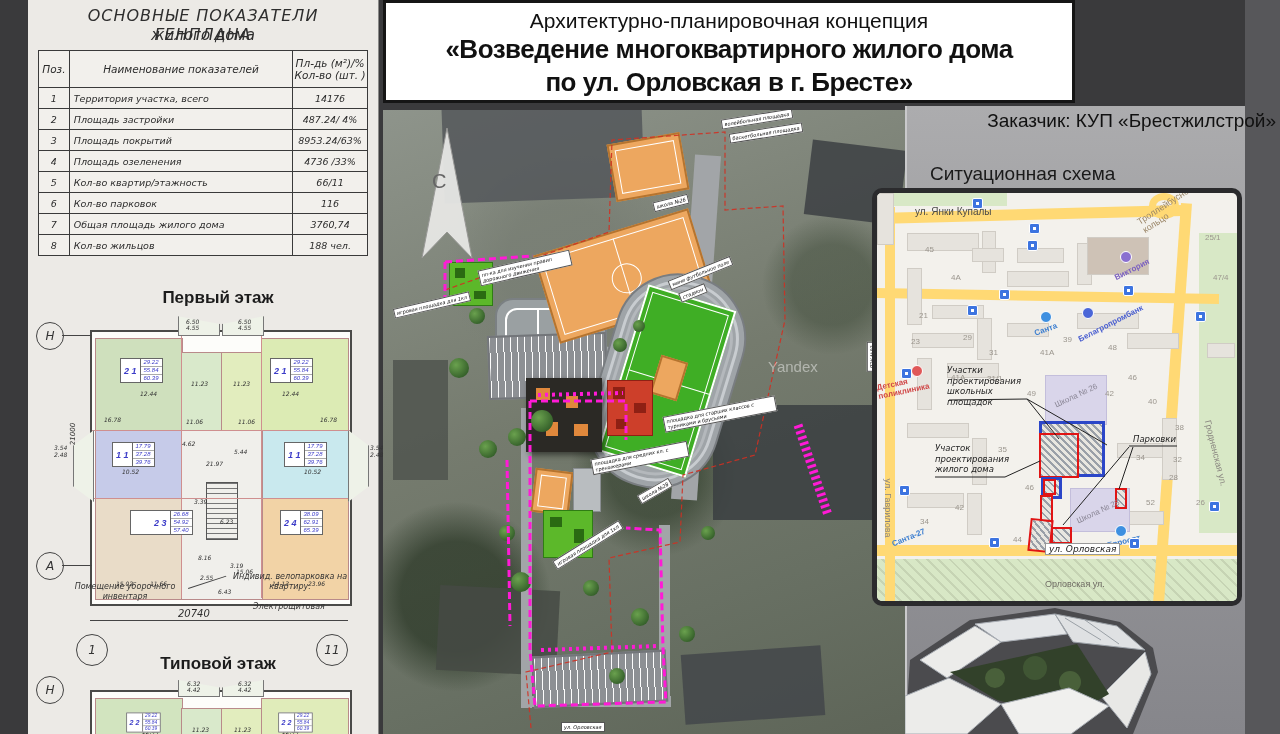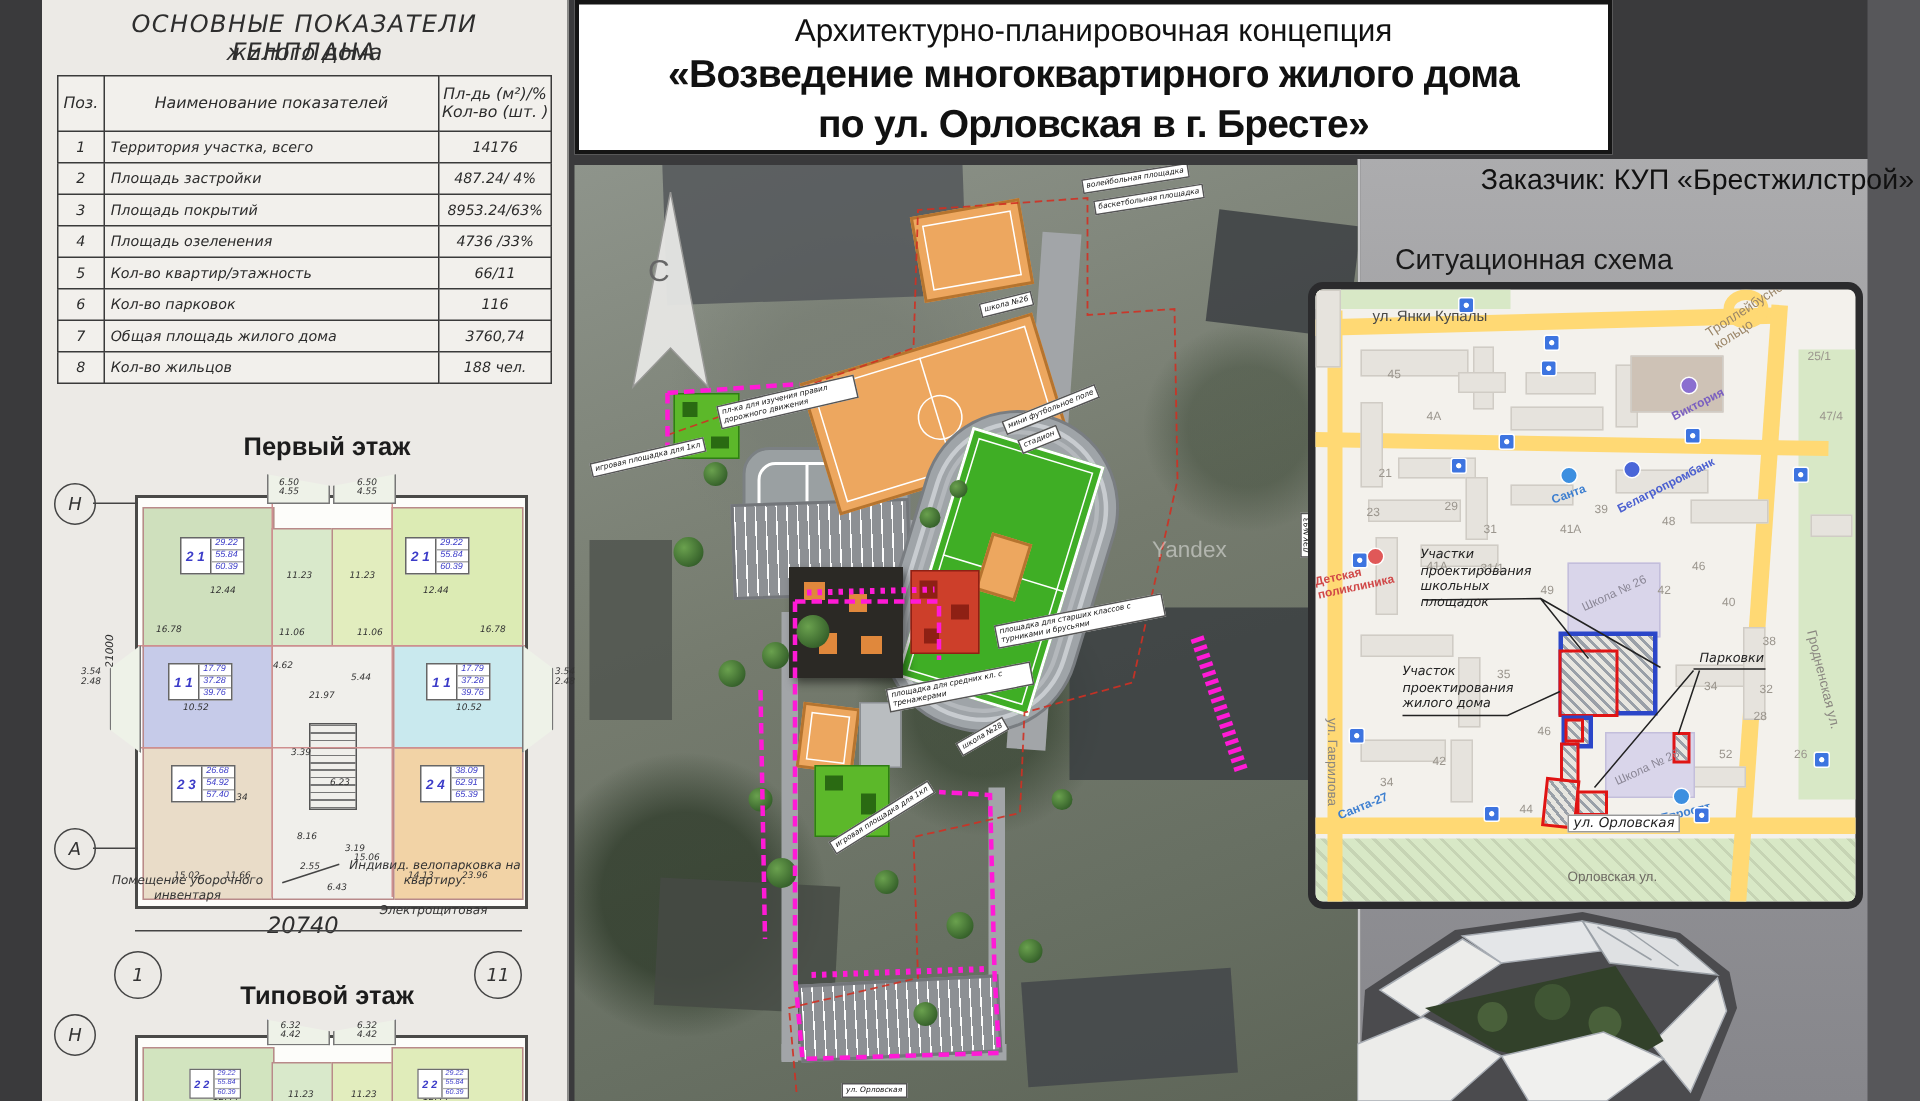--- a/index.html
+++ b/index.html
@@ -138,21 +138,21 @@
       </table>
 
     <div class="abs fheading" style="left:60px;top:288px;width:260px;">Первый этаж</div>
 
     <div class="axc" style="left:8px;top:322px;">Н</div>
     <div class="axc" style="left:8px;top:552px;">А</div>
     <div class="ldr" style="left:34px;top:335px;width:30px;"></div>
     <div class="ldr" style="left:34px;top:565px;width:30px;"></div>
     <div class="abs arch" style="left:34px;top:430px;font-size:7px;transform:rotate(-90deg);">21000</div>
     <div class="ldr" style="left:62px;top:620px;width:258px;"></div>
-    <div class="abs arch" style="left:150px;top:608px;font-size:15px;">20740</div>
+    <div class="abs arch" style="left:150px;top:608px;font-size:10px;">20740</div>
     <div class="axc" style="left:48px;top:634px;width:30px;height:30px;">1</div>
     <div class="axc" style="left:288px;top:634px;width:30px;height:30px;">11</div>
 
     <div id="plan1" class="abs">
 
       <div class="balc" style="left:86px;top:-18px;width:40px;height:20px;clip-path:polygon(0 10%,100% 45%,100% 100%,0 100%);"></div>
       <div class="balc" style="left:130px;top:-18px;width:40px;height:20px;clip-path:polygon(0 45%,100% 10%,100% 100%,0 100%);"></div>
       <span class="dm" style="left:94px;top:-14px;">6.50</span>
       <span class="dm" style="left:94px;top:-8px;">4.55</span>
       <span class="dm" style="left:146px;top:-14px;">6.50</span>
@@ -206,21 +206,21 @@
           </span>
         </div>
       <div class="stamp" style="left:192px;top:110px;">
           <span class="st-type">1 1</span>
           <span class="st-vals">
             <i>17.79</i>
             <i>37.28</i>
             <i>39.76</i>
           </span>
         </div>
-      <div class="stamp" style="left:22px;top:178px;">
+      <div class="stamp" style="left:38px;top:178px;padding-left:20px;">
           <span class="st-type">2 3</span>
           <span class="st-vals">
             <i>26.68</i>
             <i>54.92</i>
             <i>57.40</i>
           </span>
         </div>
       <div class="stamp" style="left:188px;top:178px;">
           <span class="st-type">2 4</span>
           <span class="st-vals">

